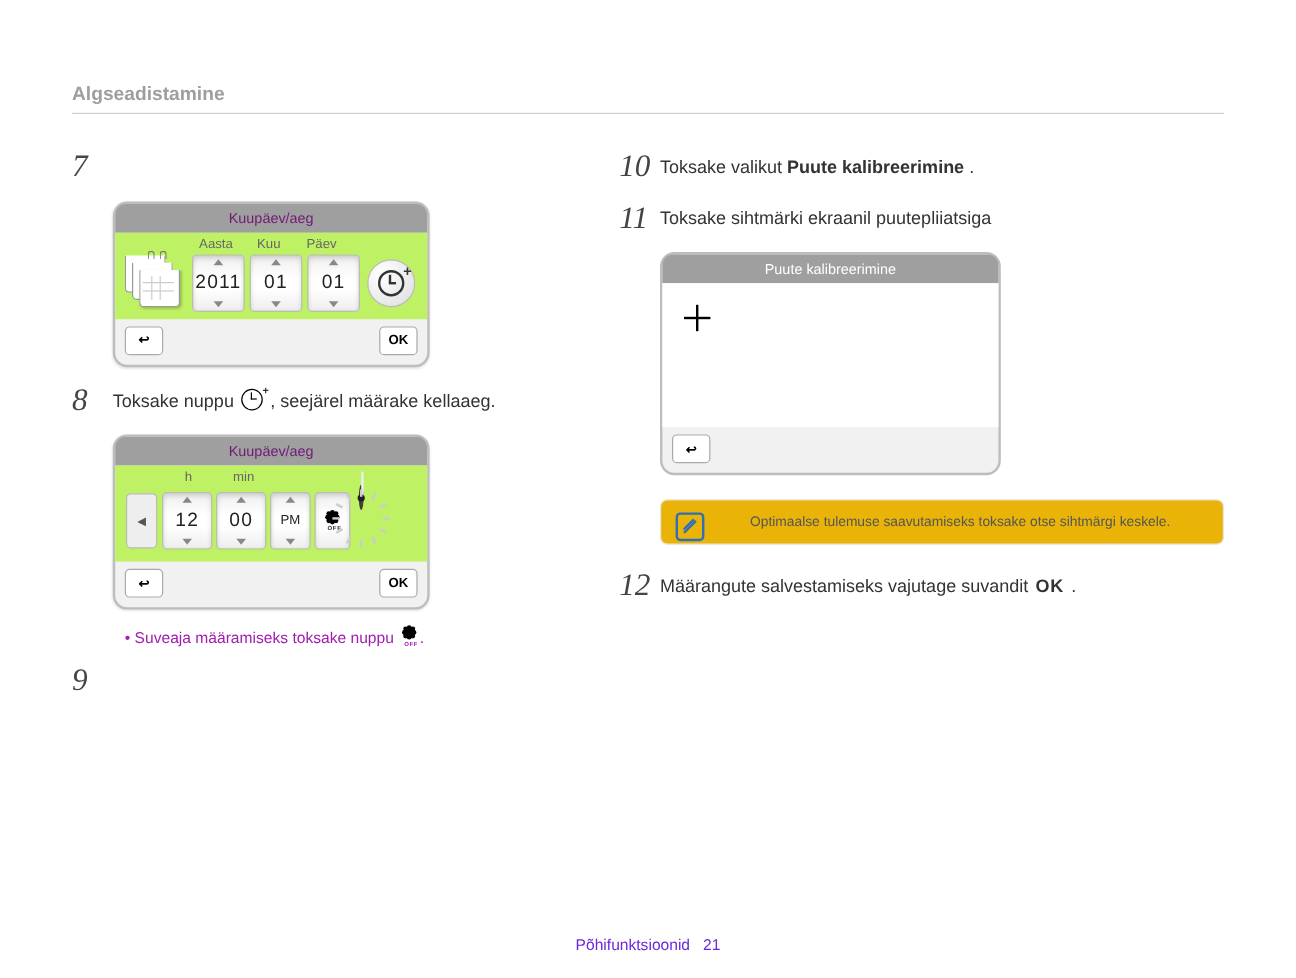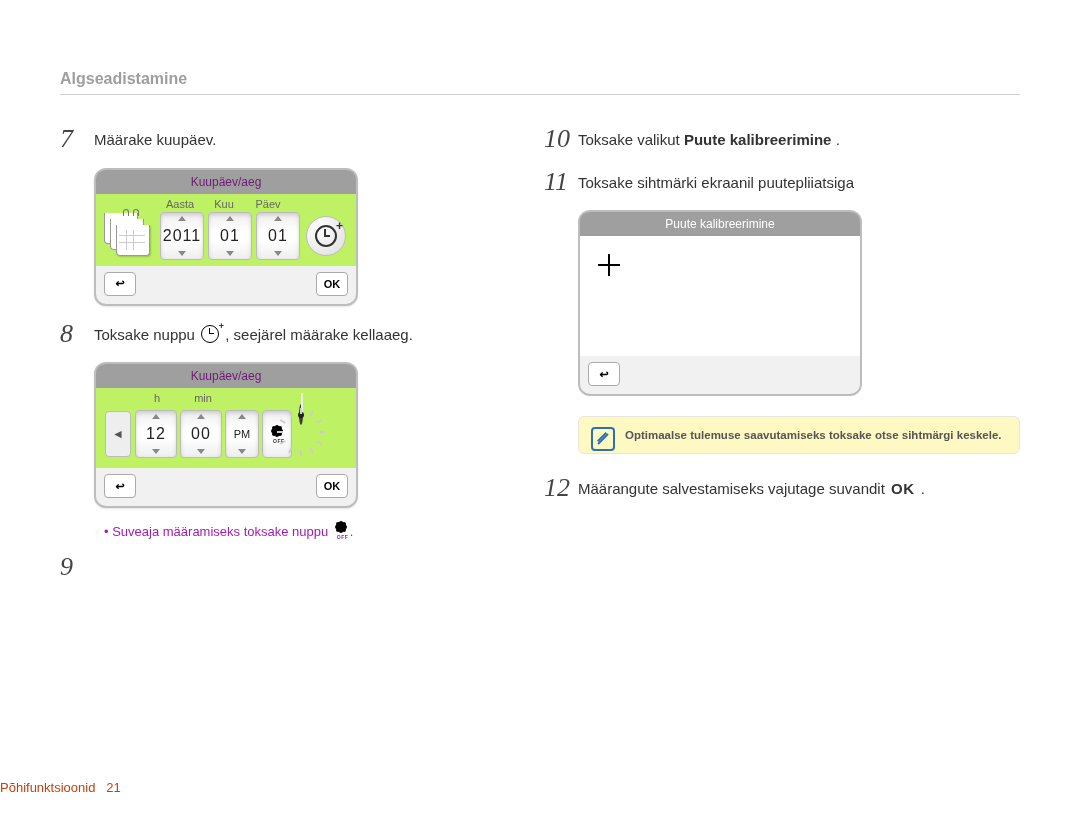--- a/index.html
+++ b/index.html
@@ -306,28 +306,27 @@
   .cross::after { content:""; position:absolute; background:#000; }
   .cross::before { left: 10px; top: 0; width: 2px; height: 22px; }
   .cross::after  { top: 10px; left: 0; height: 2px; width: 22px; }
   .calib-footer {
     padding: 6px 8px 8px 8px;
   }
 
   .info-box {
     margin: 20px 0 20px 34px;
     border: 1px solid #e8e5dd;
-    background: #fef9c3;
+    background: #eab308;
     border-radius: 6px;
-    padding: 12px 14px 12px 46px;
+    padding: 12px 14px 12px 74px;
     position: relative;
     font-size: 11.5px;
     color: #555;
     width: 380px;
-    font-weight: bold;
   }
   .info-icon {
     position: absolute;
     left: 12px; top: 10px;
     width: 20px; height: 20px;
     border: 2px solid #2e6fb5;
     border-radius: 4px;
     color: #2e6fb5;
     display: flex; align-items: center; justify-content: center;
   }
@@ -370,39 +369,38 @@
   .inline-clock .pl {
     position: absolute; right: -6px; top: -6px;
     font-size: 9px; font-weight: bold;
   }
 
   .page-footer {
     position: absolute;
     bottom: 20px;
     left: 0;
     width: 100%;
-    text-align: left;
+    text-align: center;
     font-size: 13px;
-    color: #c2410c;
+    color: #6d28d9;
   }
 </style>
 </head>
 <body>
 
 <div class="page">
 
   <h3 class="section-title">Algseadistamine</h3>
 
   <div class="columns">
 
     <div class="col">
 
       <div class="step">
         <span class="step-num">7</span>
-        <span class="step-text">Määrake kuupäev.</span>
       </div>
 
       <div class="device-panel">
         <div class="panel-header">Kuupäev/aeg</div>
         <div class="panel-body">
           <div class="labels-row">
             <span></span>
             <span>Aasta</span>
             <span>Kuu</span>
             <span>Päev</span>

